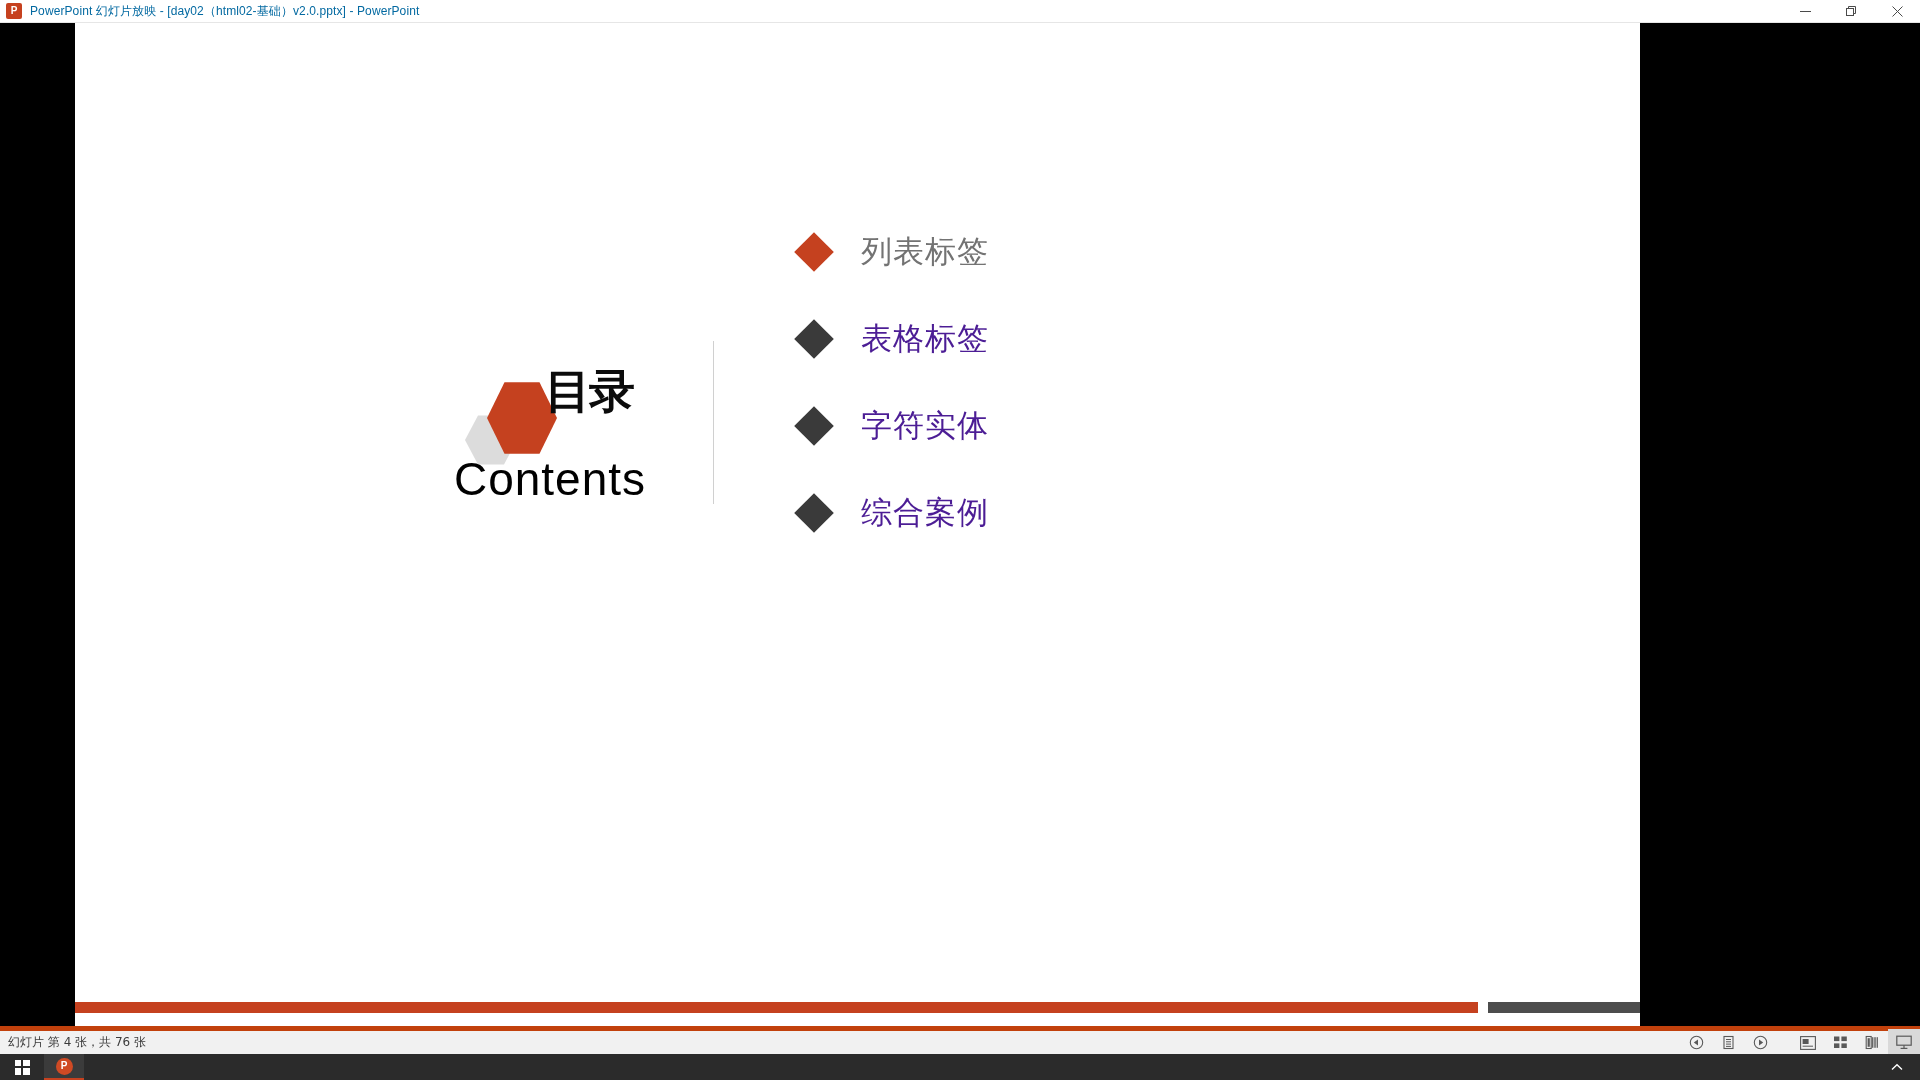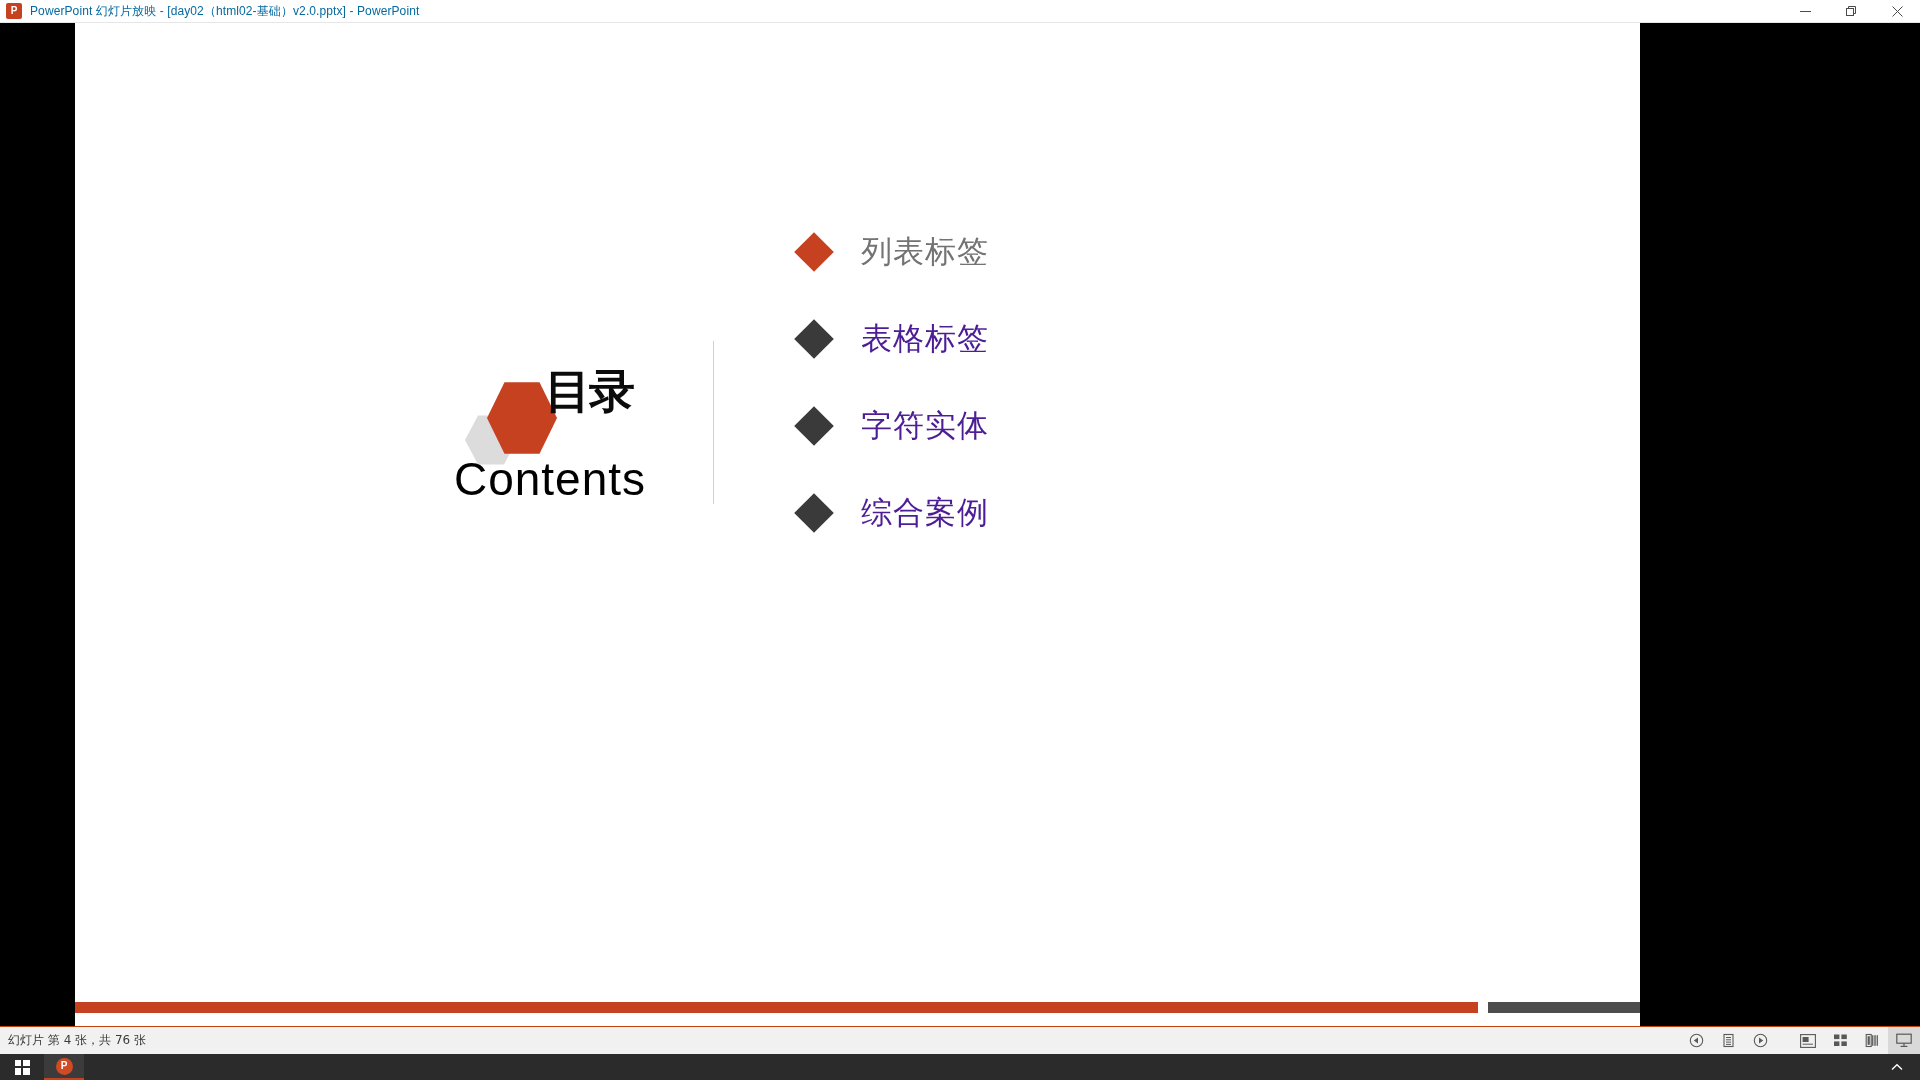--- a/index.html
+++ b/index.html
@@ -112,21 +112,21 @@
   }
   #accent-orange{ width:1403px; height:11px; background:#c5411f; }
   #accent-gap{ width:10px; height:11px; background:#ffffff; }
   #accent-dark{ flex:1; height:11px; background:#4d4d4d; }
 
   
   #statusbar{
     position:absolute; left:0; top:1026px; width:1920px; height:28px;
     background:#f1f1f1;
     display:flex; align-items:center;
-    border-top:1px solid #c2410c;
+    border-top:5px solid #c2410c;
   }
   #status-text{
     margin-left:8px; font-size:12px; color:#3b3b3b; white-space:nowrap;
     font-family:"DejaVu Sans","Liberation Sans",sans-serif;
   }
   #status-icons{ margin-left:auto; display:flex; align-items:center; height:28px; }
   .sbtn{
     width:32px; height:28px; display:flex; align-items:center; justify-content:center;
     color:#595959;
   }

